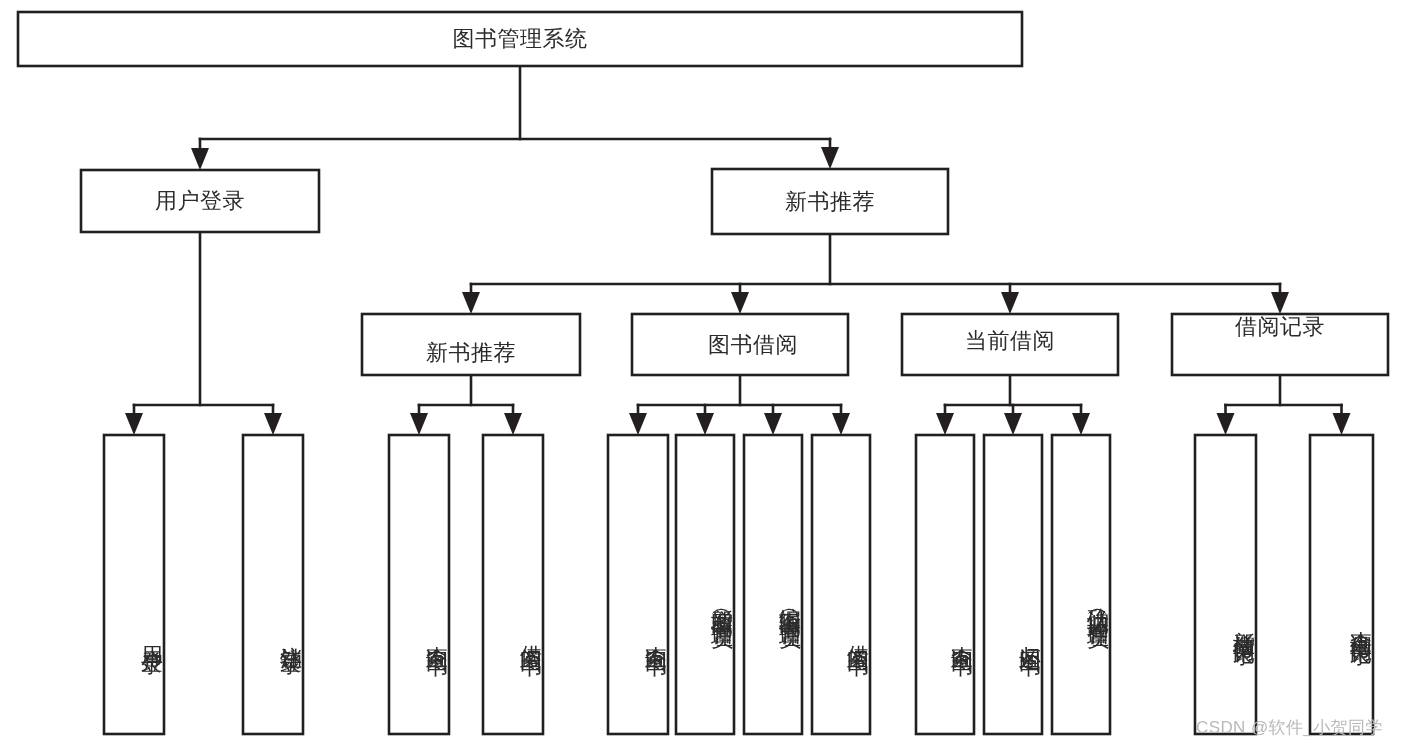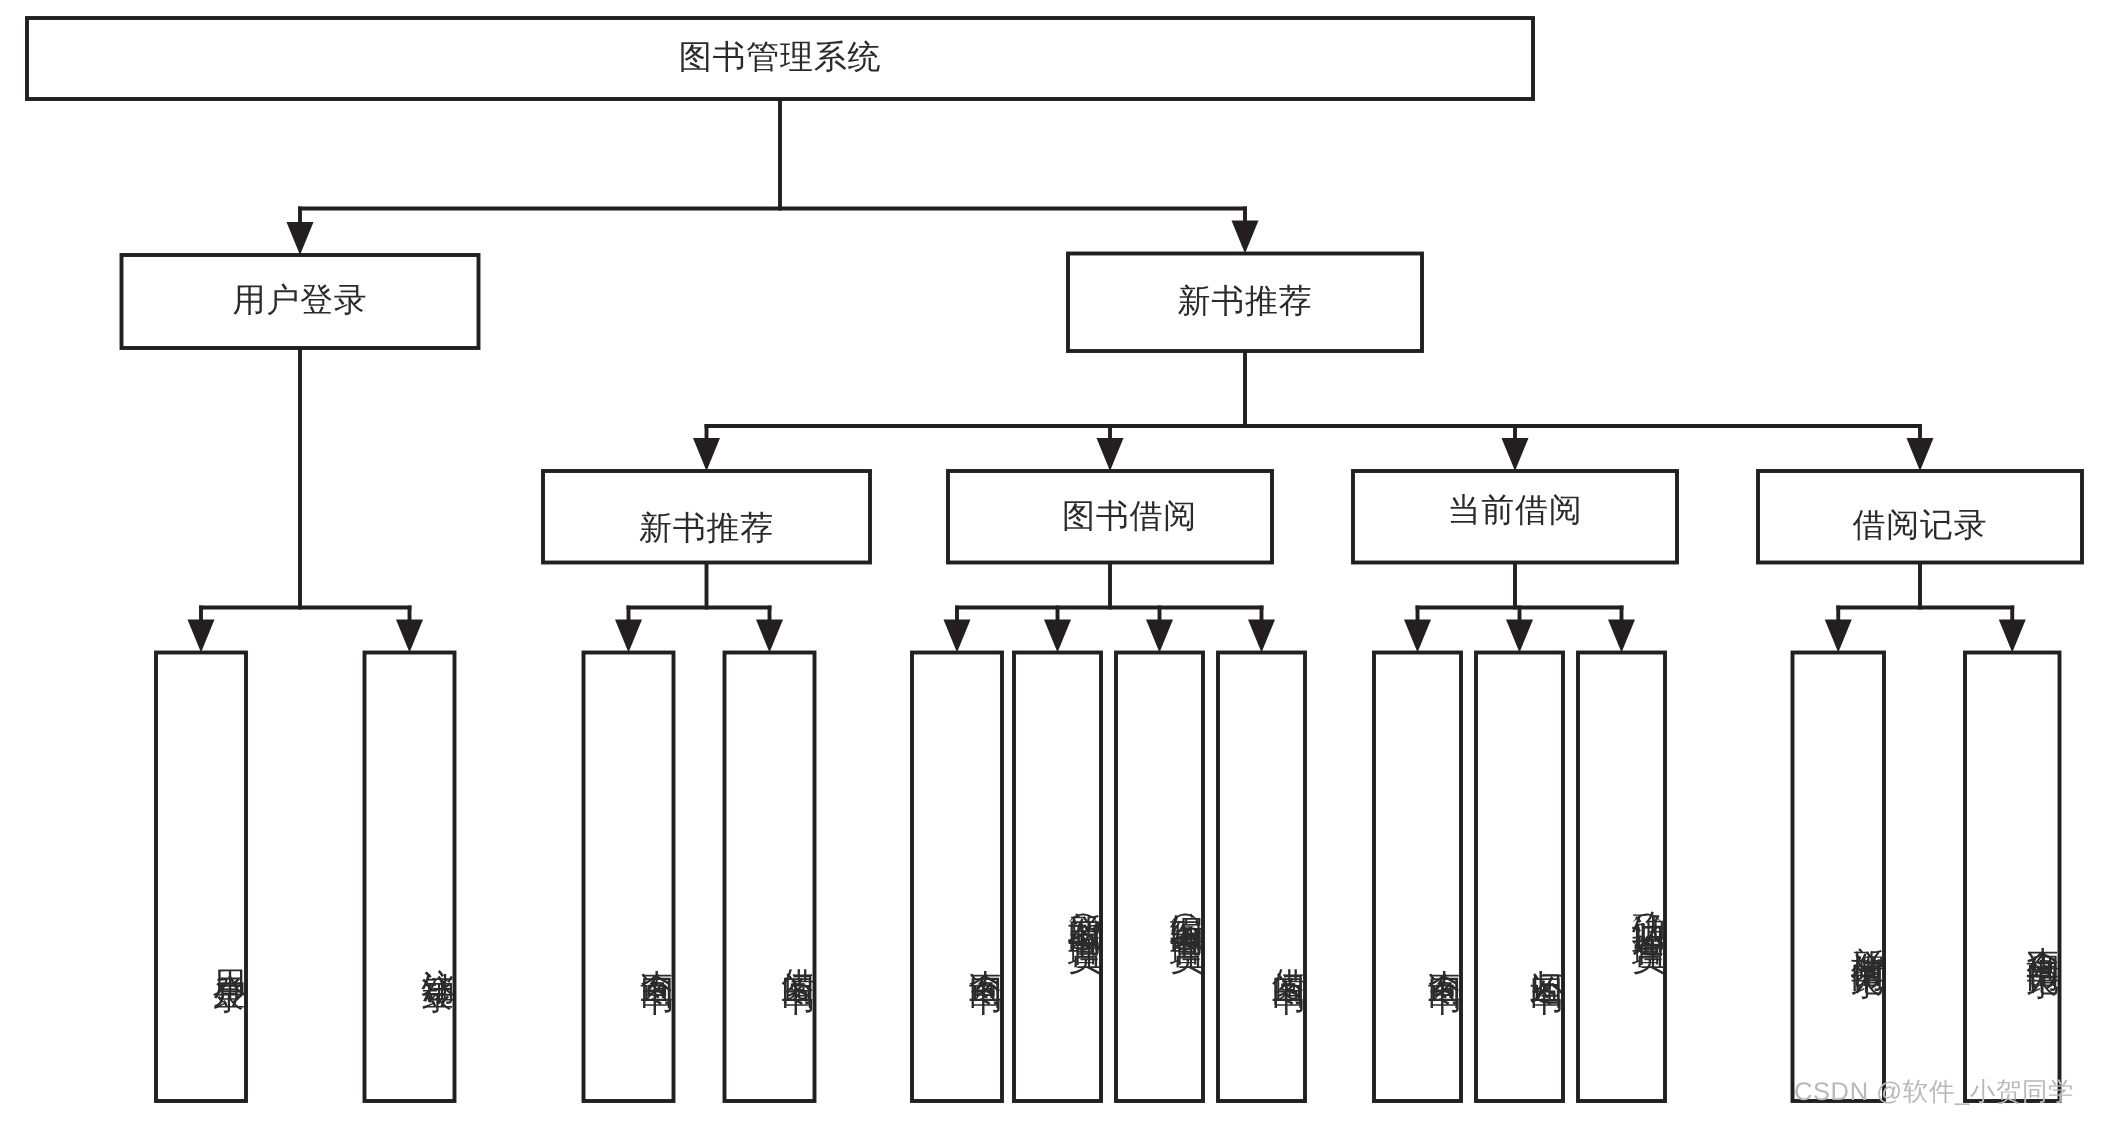--- a/index.html
+++ b/index.html
@@ -155,21 +155,21 @@
         <rect class="node-rect" x="1310" y="435" width="63" height="299"></rect>
       </g>
   </svg>
   <div id="labels-layer">
       <div class="node-label" style="left: 18px; top: 12px; width: 1004px; height: 54px;">图书管理系统</div>
       <div class="node-label" style="left: 81px; top: 170px; width: 238px; height: 62px;">用户登录</div>
       <div class="node-label" style="left: 712px; top: 169px; width: 236px; height: 65px;">新书推荐</div>
       <div class="node-label" style="left: 362px; top: 314px; width: 218px; height: 77px;">新书推荐</div>
       <div class="node-label" style="left: 632px; top: 314px; width: 216px; height: 61px; padding-left: 13px;">图书借阅</div>
       <div class="node-label" style="left: 902px; top: 314px; width: 216px; height: 54px;">当前借阅</div>
-      <div class="node-label" style="left: 1172px; top: 320px; width: 216px; height: 61px;">借阅记录</div>
+      <div class="node-label" style="left: 1172px; top: 296px; width: 216px; height: 61px;">借阅记录</div>
       <div class="node-label vertical" style="left: 104px; top: 435px; width: 60px; height: 299px; align-items: flex-start; justify-content: center; padding-top: 99.5px; box-sizing: border-box;">用户登录</div>
       <div class="node-label vertical" style="left: 243px; top: 435px; width: 60px; height: 299px; align-items: flex-start; justify-content: center; padding-top: 99.5px; box-sizing: border-box;">注销登录</div>
       <div class="node-label vertical" style="left: 389px; top: 435px; width: 60px; height: 299px; align-items: flex-start; justify-content: center; padding-top: 99.5px; box-sizing: border-box;">查询图书</div>
       <div class="node-label vertical" style="left: 483px; top: 435px; width: 60px; height: 299px; align-items: flex-start; justify-content: center; padding-top: 99.5px; box-sizing: border-box;">借阅图书</div>
       <div class="node-label vertical" style="left: 608px; top: 435px; width: 60px; height: 299px; align-items: flex-start; justify-content: center; padding-top: 99.5px; box-sizing: border-box;">查询图书</div>
       <div class="node-label vertical" style="left: 676px; top: 435px; width: 58px; height: 299px; align-items: flex-start; justify-content: center; padding-top: 37px; box-sizing: border-box;">新增图书（管理员）</div>
       <div class="node-label vertical" style="left: 744px; top: 435px; width: 58px; height: 299px; align-items: flex-start; justify-content: center; padding-top: 37px; box-sizing: border-box;">编辑图书（管理员）</div>
       <div class="node-label vertical" style="left: 812px; top: 435px; width: 58px; height: 299px; align-items: flex-start; justify-content: center; padding-top: 99.5px; box-sizing: border-box;">借阅图书</div>
       <div class="node-label vertical" style="left: 916px; top: 435px; width: 58px; height: 299px; align-items: flex-start; justify-content: center; padding-top: 99.5px; box-sizing: border-box;">查询图书</div>
       <div class="node-label vertical" style="left: 984px; top: 435px; width: 58px; height: 299px; align-items: flex-start; justify-content: center; padding-top: 99.5px; box-sizing: border-box;">归还图书</div>

